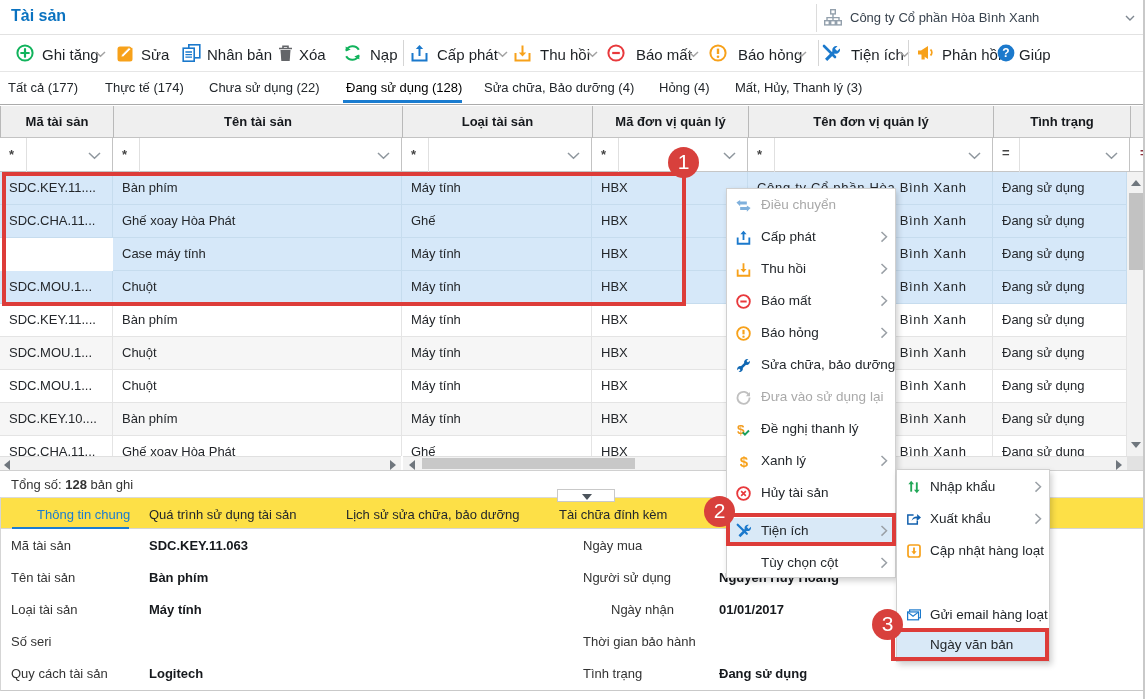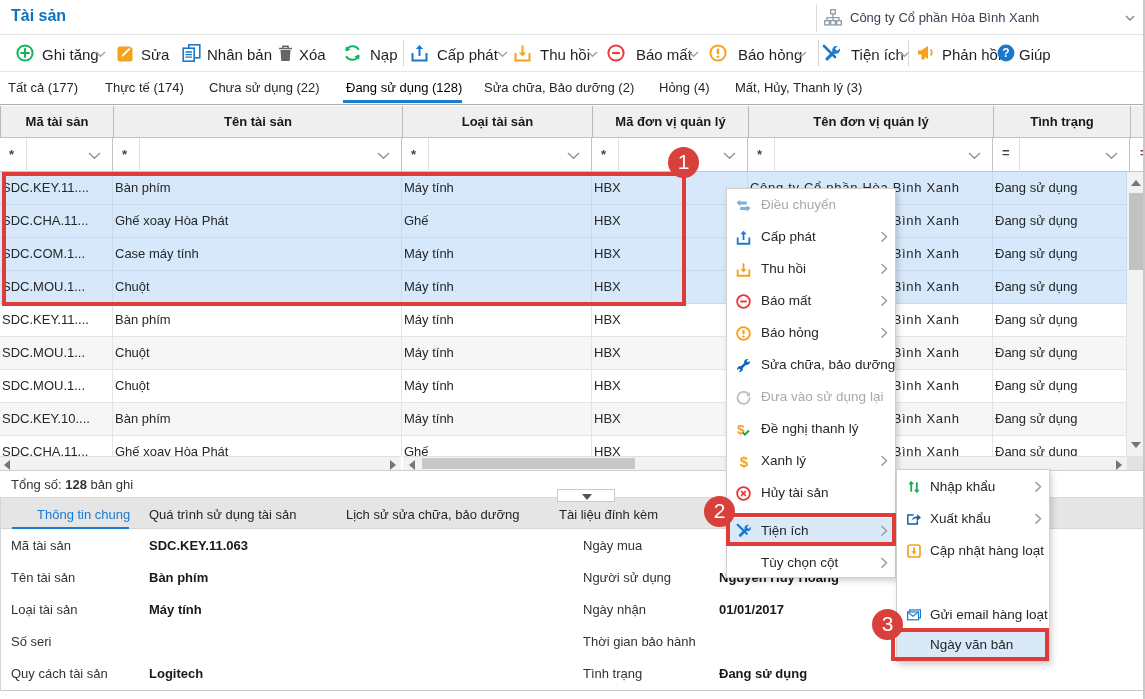--- a/index.html
+++ b/index.html
@@ -25,38 +25,38 @@
 
 #ghead { left:0; top:106px; width:1145px; height:32px; background:#efefef; border-bottom:1px solid #c3c3c3; border-left:1px solid #b9b9b9; }
 .hcell { position:absolute; top:0; height:32px; line-height:32px; text-align:center; font-weight:bold; font-size:13px; color:#16191d; border-right:1px solid #b9b9b9; }
 #gfilter { left:0; top:138px; width:1145px; height:34px; background:#fff; border-bottom:1px solid #c6c6c6; }
 .fcell { position:absolute; top:0; height:34px; border-right:1px solid #c3c3c3; }
 .fop { position:absolute; left:9px; top:9px; font-size:13px; color:#444; }
 .fdiv { position:absolute; top:0; width:1px; height:34px; background:#e0e0e0; }
 .fchev { position:absolute; top:14px; }
 #grows { left:0; top:172px; width:1127px; height:284px; overflow:hidden; }
 .grow { position:absolute; left:0; width:1127px; height:33px; }
-.grow .c { position:absolute; top:0; height:33px; line-height:32px; border-bottom:1px solid #e4e4e4; border-right:1px solid #e4e4e4; padding-left:2px; white-space:nowrap; overflow:hidden; color:#24272b; }
+.grow .c { position:absolute; top:0; height:33px; line-height:32px; border-bottom:1px solid #e4e4e4; border-right:1px solid #e4e4e4; padding-left:9px; white-space:nowrap; overflow:hidden; color:#24272b; }
 .sel .c { background:#d6e8f9; border-bottom:1px solid #c6dcee; border-right:1px solid #c6dcee; }
 .alt .c { background:#f6f6f6; }
 
 #vsb { left:1127px; top:172px; width:18px; height:284px; background:#f2f2f2; }
 #vthumb { left:1129px; top:193px; width:14px; height:77px; background:#c2c2c2; }
 
 #hsb1 { left:0; top:456px; width:401px; height:14px; background:#f2f2f2; border-top:1px solid #e0e0e0;}
 #hsb2 { left:403px; top:456px; width:724px; height:14px; background:#f2f2f2; border-top:1px solid #e0e0e0;}
 #hthumb { left:422px; top:458px; width:213px; height:11px; background:#c8c8c8; }
 #sbcorner { left:1127px; top:456px; width:18px; height:14px; background:#e2e2e2; }
 
 #sumbar { left:0; top:470px; width:1145px; height:27px; background:#fff; border-top:1px solid #d0d0d0; }
 #sumtxt { left:11px; top:6px; font-size:13px; color:#333; }
 #collapse { left:557px; top:489px; width:58px; height:13px; background:#fff; border:1px solid #c9c9c9; z-index:3; }
 #collapse:after { content:""; position:absolute; left:24px; top:4px; border-left:5px solid transparent; border-right:5px solid transparent; border-top:6px solid #4c545c; }
 
-#dtabbar { left:0; top:497px; width:1145px; height:32px; background:#e5e5e5; border-top:1px solid #dadada; border-bottom:1px solid #d5d5d5; border-left:1px solid #d5d5d5;text-align:right; }
+#dtabbar { left:0; top:497px; width:1145px; height:32px; background:#fde047; border-top:1px solid #dadada; border-bottom:1px solid #d5d5d5; border-left:1px solid #d5d5d5;text-align:right; }
 .dtab { position:absolute; top:9px; font-size:13px; color:#23272b; }
 #dtabul { left:11px; top:29px; width:117px; height:3px; background:#1a7cd0; }
 
 #details { left:0; top:529px; width:1145px; height:162px; background:#fff; border-left:1px solid #d5d5d5; border-bottom:1px solid #c9c9c9; }
 .dlbl { position:absolute; font-size:13px; color:#333; }
 .dval { position:absolute; font-size:13px; color:#16191d; font-weight:bold; }
 
 #menu { left:726px; top:188px; width:170px; height:390px; background:#fff; border:1px solid #d0d0d0; box-shadow:2px 3px 6px rgba(0,0,0,.18); z-index:5; }
 .mi { position:absolute; left:0; width:152px; height:32px; }
 .mtxt { position:absolute; left:34px; top:8px; font-size:13.5px; color:#23272b; white-space:nowrap; }
@@ -204,21 +204,21 @@
     <text x="9" y="13.3" text-anchor="middle" font-family="Liberation Sans" font-size="12" font-weight="bold" fill="#fff">?</text>
   </svg>
   <div class="tbtxt" style="left:1019px">Giúp</div>
 </div>
 
 <div class="abs" id="tabbar">
   <div class="tab" style="left:8px">Tất cả (177)</div>
   <div class="tab" style="left:105px">Thực tế (174)</div>
   <div class="tab" style="left:209px">Chưa sử dụng (22)</div>
   <div class="tab" style="left:346px;color:#000000">Đang sử dụng (128)</div>
-  <div class="tab" style="left:484px">Sửa chữa, Bảo dưỡng (2)</div>
+  <div class="tab" style="left:484px">Sửa chữa, Bảo dưỡng (4)</div>
   <div class="tab" style="left:659px">Hỏng (4)</div>
   <div class="tab" style="left:735px">Mất, Hủy, Thanh lý (3)</div>
   <div class="abs" id="tabul"></div>
 </div>
 
 <div class="abs" id="ghead">
   <div class="hcell" style="left:0;width:113px">Mã tài sản</div>
   <div class="hcell" style="left:113px;width:289px">Tên tài sản</div>
   <div class="hcell" style="left:402px;width:190px">Loại tài sản</div>
   <div class="hcell" style="left:592px;width:156px">Mã đơn vị quản lý</div>
@@ -277,21 +277,20 @@
   </div>
   <div class="grow sel" style="top:33px">
     <div class="c" style="left:0;width:113px">SDC.CHA.11...</div>
     <div class="c" style="left:113px;width:289px">Ghế xoay Hòa Phát</div>
     <div class="c" style="left:402px;width:190px">Ghế</div>
     <div class="c" style="left:592px;width:156px">HBX</div>
     <div class="c" style="left:748px;width:245px;letter-spacing:0.7px">Công ty Cổ phần Hòa Bình Xanh</div>
     <div class="c" style="left:993px;width:134px">Đang sử dụng</div>
   </div>
   <div class="grow sel" style="top:66px">
-    <div class="c" style="left:0;width:113px">SDC.COM.1...</div>
     <div class="c" style="left:113px;width:289px">Case máy tính</div>
     <div class="c" style="left:402px;width:190px">Máy tính</div>
     <div class="c" style="left:592px;width:156px">HBX</div>
     <div class="c" style="left:748px;width:245px;letter-spacing:0.7px">Công ty Cổ phần Hòa Bình Xanh</div>
     <div class="c" style="left:993px;width:134px">Đang sử dụng</div>
   </div>
   <div class="grow sel" style="top:99px">
     <div class="c" style="left:0;width:113px">SDC.MOU.1...</div>
     <div class="c" style="left:113px;width:289px">Chuột</div>
     <div class="c" style="left:402px;width:190px">Máy tính</div>
@@ -371,38 +370,38 @@
 
 <div class="abs" id="sumbar">
     <div class="abs" id="sumtxt">Tổng số: <b>128</b> bản ghi</div>
   </div>
 <div class="abs" id="collapse"></div>
 
 <div class="abs" id="dtabbar">
   <div class="dtab" style="left:36px;color:#1a7cd0">Thông tin chung</div>
   <div class="dtab" style="left:148px">Quá trình sử dụng tài sản</div>
   <div class="dtab" style="left:345px">Lịch sử sửa chữa, bảo dưỡng</div>
-  <div class="dtab" style="left:558px">Tài liệu đính kèm</div>
+  <div class="dtab" style="left:558px">Tài chữa đính kèm</div>
   <div class="abs" id="dtabul"></div>
 </div>
 
 <div class="abs" id="details">
   <div class="dlbl" style="left:10px;top:9px">Mã tài sản</div>
     <div class="dval" style="left:148px;top:9px">SDC.KEY.11.063</div>
   <div class="dlbl" style="left:10px;top:41px">Tên tài sản</div>
     <div class="dval" style="left:148px;top:41px">Bàn phím</div>
   <div class="dlbl" style="left:10px;top:73px">Loại tài sản</div>
     <div class="dval" style="left:148px;top:73px">Máy tính</div>
   <div class="dlbl" style="left:10px;top:105px">Số seri</div>
   <div class="dlbl" style="left:10px;top:137px">Quy cách tài sản</div>
     <div class="dval" style="left:148px;top:137px">Logitech</div>
   <div class="dlbl" style="left:582px;top:9px">Ngày mua</div>
   <div class="dlbl" style="left:582px;top:41px">Người sử dụng</div>
     <div class="dval" style="left:718px;top:41px">Nguyễn Huy Hoàng</div>
-  <div class="dlbl" style="left:582px;top:73px">Ngày nhận</div>
+  <div class="dlbl" style="left:610px;top:73px">Ngày nhận</div>
     <div class="dval" style="left:718px;top:73px">01/01/2017</div>
   <div class="dlbl" style="left:582px;top:105px">Thời gian bảo hành</div>
   <div class="dlbl" style="left:582px;top:137px">Tình trạng</div>
     <div class="dval" style="left:718px;top:137px">Đang sử dụng</div>
 </div>
 
 <div class="abs" id="menu">
   <div class="mi" style="top:0">
     <svg class="mico" width="18" height="15" viewBox="0 0 18 15">
       <path d="M0.5 3.8L5 0.8v2h8v3.6H5v2z" fill="#7fb0dc"></path>

